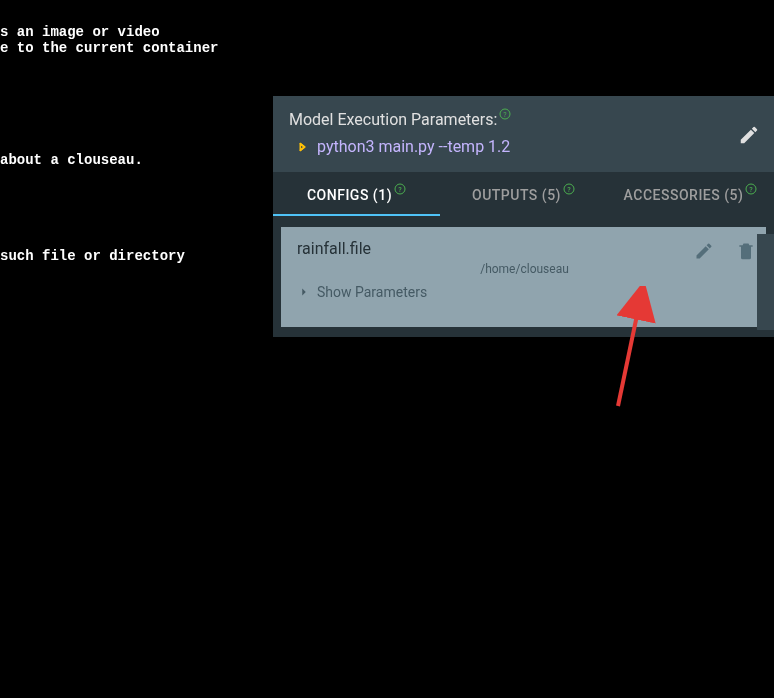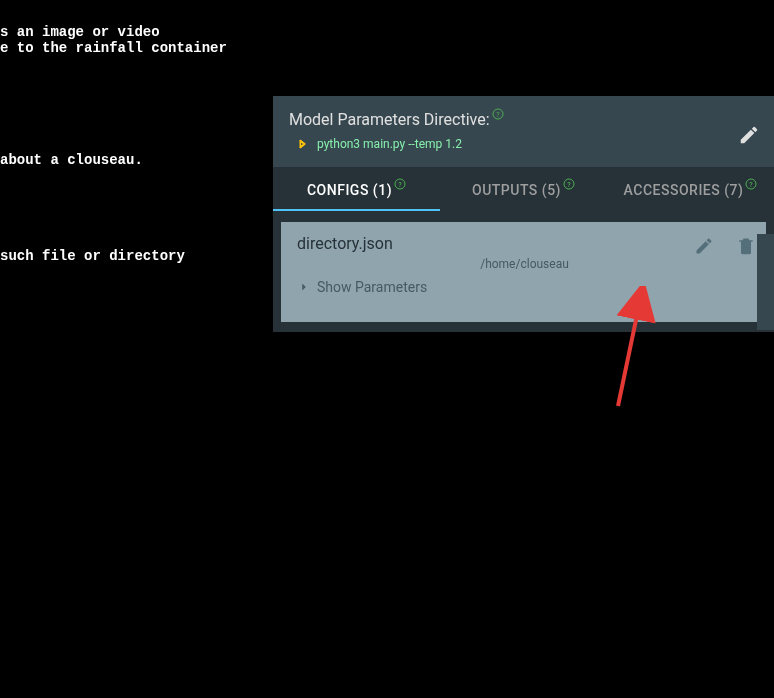--- a/index.html
+++ b/index.html
@@ -67,22 +67,22 @@
     display: flex;
     align-items: center;
     padding-left: 8px;
   }
   .chevron-cmd {
     color: #ffc107;
     margin-right: 10px;
   }
   .chevron-cmd svg { width: 10px; height: 10px; display:block; }
   .command-text {
-    font-size: 12px;
-    color: #86efac;
+    font-size: 16px;
+    color: #c4b5fd;
   }
   .edit-btn-main {
     position: absolute;
     right: 14px;
     top: 28px;
     color: #e0e0e0;
     cursor: pointer;
     transform: rotate(0deg);
   }
   .edit-btn-main svg { width: 22px; height: 22px; fill: #e0e0e0; }
@@ -180,30 +180,30 @@
     left: 605px;
     top: 286px;
     pointer-events: none;
   }
 </style>
 </head>
 <body>
 
 <div class="terminal-area">
   <div class="term-line t1">s an image or video</div>
-  <div class="term-line t2">e to the rainfall container</div>
+  <div class="term-line t2">e to the current container</div>
   <div class="term-line t3">about a clouseau.</div>
   <div class="term-line t4">such file or directory</div>
 </div>
 
 <div class="right-panel">
 
   <div class="directive-box">
     <span class="directive-label">
-      <span>Model Parameters Directive:</span>
+      <span>Model Execution Parameters:</span>
       <span class="help-icon">
         <svg viewBox="0 0 24 24">
             <circle cx="12" cy="12" r="10" fill="none" stroke="#4caf50" stroke-width="2"></circle>
             <text x="12" y="17" text-anchor="middle" font-size="14" fill="#4caf50">?</text>
           </svg>
       </span>
     </span>
     <div class="command-row">
       <span class="chevron-cmd">
         <svg viewBox="0 0 24 24">
@@ -233,33 +233,33 @@
     <div class="tab">
       <span>OUTPUTS (5)</span>
       <span class="help-icon">
         <svg viewBox="0 0 24 24">
             <circle cx="12" cy="12" r="10" fill="none" stroke="#4caf50" stroke-width="2"></circle>
             <text x="12" y="17" text-anchor="middle" font-size="14" fill="#4caf50">?</text>
           </svg>
       </span>
     </div>
     <div class="tab">
-      <span>ACCESSORIES (7)</span>
+      <span>ACCESSORIES (5)</span>
       <span class="help-icon">
         <svg viewBox="0 0 24 24">
             <circle cx="12" cy="12" r="10" fill="none" stroke="#4caf50" stroke-width="2"></circle>
             <text x="12" y="17" text-anchor="middle" font-size="14" fill="#4caf50">?</text>
           </svg>
       </span>
     </div>
   </div>
 
   <div class="content-area">
     <div class="config-card">
-      <div class="config-title">directory.json</div>
+      <div class="config-title">rainfall.file</div>
       <div class="config-path">/home/clouseau</div>
       <div class="show-params">
         <svg viewBox="0 0 24 24">
             <path d="M9 6l6 6-6 6z"></path>
           </svg>
         <span>Show Parameters</span>
       </div>
       <div class="card-actions">
         <button>
           <svg viewBox="0 0 24 24">

